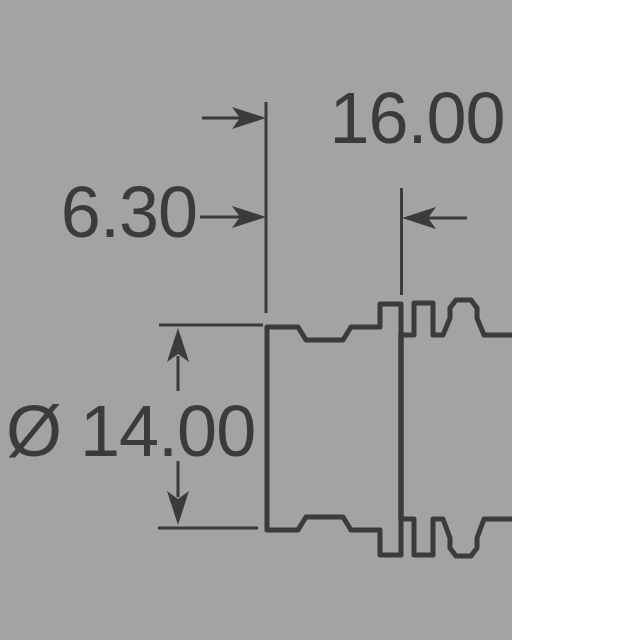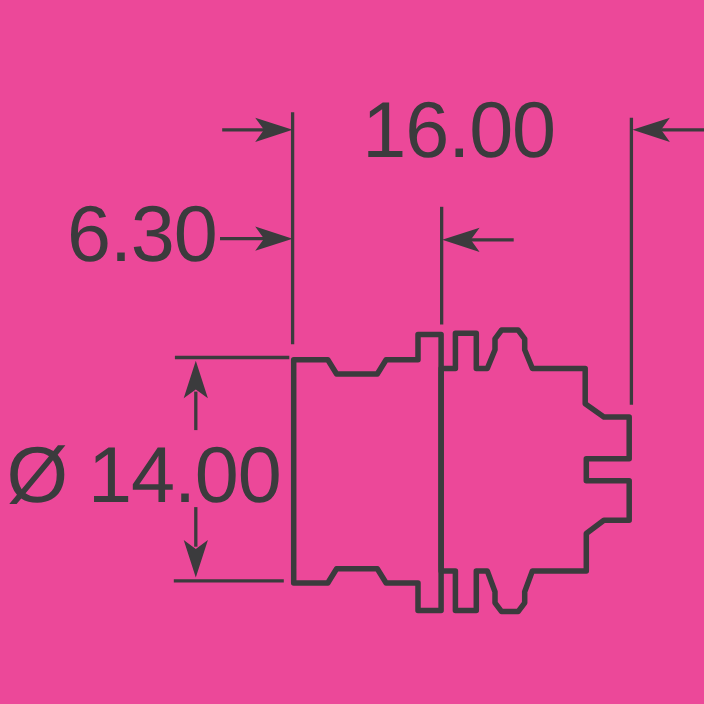--- a/index.html
+++ b/index.html
@@ -2,23 +2,23 @@
 <html><head>
 <meta charset="utf-8">
 <style>
   html, body {
     margin: 0;
     padding: 0;
     background: #ffffff;
   }
   .stage {
     position: relative;
-    width: 640px;
+    width: 512px;
     height: 640px;
-    background: #ec4899;
+    background: #a3a3a3;
     overflow: hidden;
   }
   .dim-text text {
     font-family: "Liberation Sans", sans-serif;
     font-size: 72px;
     letter-spacing: -1px;
   }
 </style>
 </head>
 <body>

